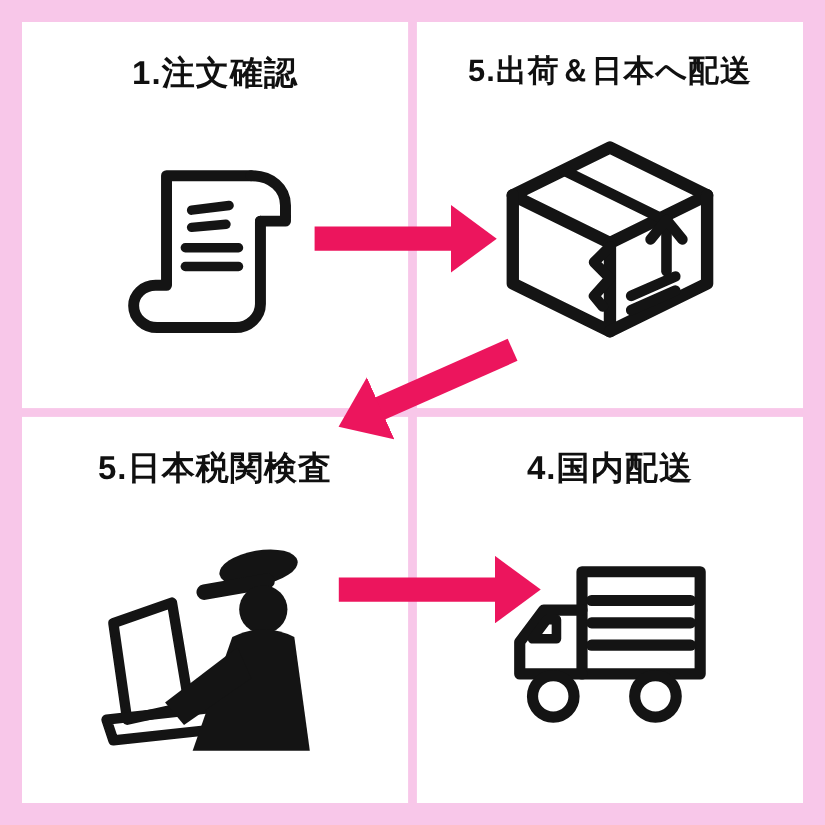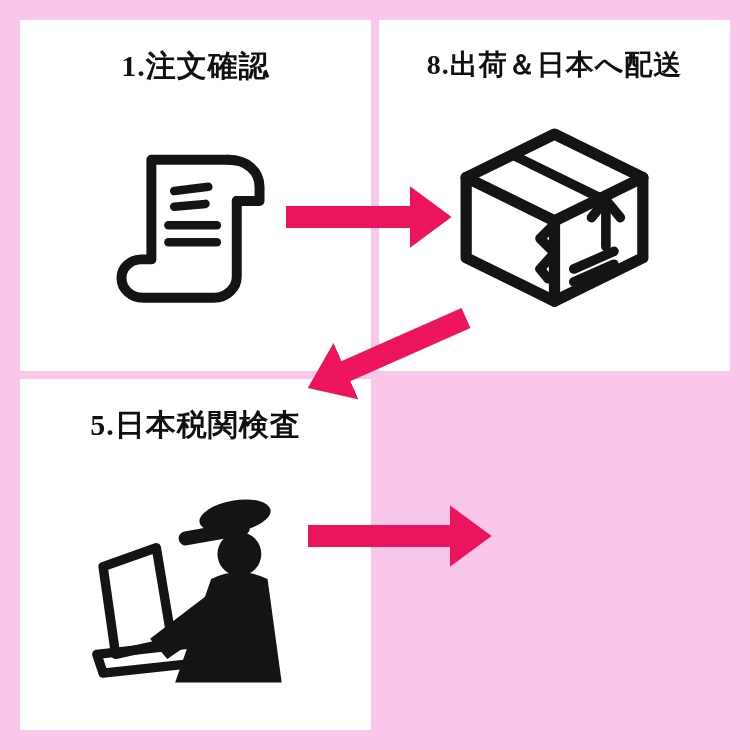--- a/index.html
+++ b/index.html
@@ -1,19 +1,19 @@
 <!DOCTYPE html>
 <html><head>
 <meta charset="utf-8">
 <style>
   html,body{margin:0;padding:0;background:#fff;}
   .frame{
     position:relative;width:750px;height:750px;box-sizing:border-box;
     background:#f8c7e9;
-    font-family:Liberation Serif, serif;
+    font-family:Liberation Sans, sans-serif;
   }
   .grid{
     position:absolute;inset:20px;
     display:grid;grid-template-columns:1fr 1fr;grid-template-rows:1fr 1fr;
     gap:8px;background:#f8c7e9;
   }
   .cell{background:#ffffff;display:flex;flex-direction:column;align-items:center;overflow:hidden;}
   .step-title{
     margin:26px 0 0;font-size:30px;font-weight:bold;color:#101010;
     letter-spacing:1px;white-space:nowrap;
@@ -41,21 +41,21 @@
           <path class="st" d="M88 16 c13 0 22 8 22 19 v10 h-16"></path>
           <path class="st6" d="M50 38 l24 -3"></path>
           <path class="st6" d="M50 49 l22 -2"></path>
           <path class="st6" d="M46 62 h34"></path>
           <path class="st6" d="M46 74 h34"></path>
         </svg>
       </div>
     </div>
 
     <div class="cell cell-2">
-      <h2 class="step-title">8.出荷＆日本へ配送</h2>
+      <h2 class="step-title">5.出荷＆日本へ配送</h2>
       <div class="icon-wrap">
         <svg width="225" height="212" viewBox="0 0 140 132" aria-hidden="true">
           <path class="st" d="M15 47 L70 20 L125 47 L70 74 Z"></path>
           <path class="st" d="M15 47 V97 L70 124 V74"></path>
           <path class="st" d="M125 47 V97 L70 124"></path>
           <path class="st6" d="M44 33 L99 60"></path>
           <path class="st6" d="M70 76 l-9 9 9 9 -9 10 5 6"></path>
           <path class="st6" d="M102 90 V64"></path>
           <path class="st6" d="M93 72 L102 61 L111 72"></path>
           <path class="st6" d="M82 104 l25 -11"></path>
@@ -76,20 +76,35 @@
             <ellipse cx="102" cy="20" rx="23" ry="10"></ellipse>
             <rect x="64" y="24" width="46" height="9" rx="4.5"></rect>
           </g>
           <circle class="fl" cx="103" cy="44" r="14"></circle>
           <path class="fl" d="M85 60 q18 -9 36 0 l9 66 H62 Z"></path>
           <path class="fl" d="M88 66 L46 98 l11 13 L96 84 Z"></path>
         </svg>
       </div>
     </div>
 
+    <div class="cell cell-4">
+      <h2 class="step-title">4.国内配送</h2>
+      <div class="icon-wrap">
+        <svg width="225" height="172" viewBox="0 0 155 118" aria-hidden="true">
+          <rect class="st" x="60" y="12" width="74" height="64"></rect>
+          <path class="st" d="M66 30 H128"></path>
+          <path class="st" d="M66 44 H128"></path>
+          <path class="st" d="M66 58 H128"></path>
+          <path class="st" d="M60 36 H36 L21 56 v20 h39"></path>
+          <path class="st6" d="M38 42 l-9 12 h15 v-12 z"></path>
+          <circle class="st" cx="42" cy="90" r="13" fill="#ffffff"></circle>
+          <circle class="st" cx="106" cy="90" r="13" fill="#ffffff"></circle>
+        </svg>
+      </div>
+    </div>
 
   </div>
 
   <svg class="arrows" width="750" height="750" viewBox="0 0 750 750" aria-hidden="true">
     <defs>
       <marker id="ah" markerWidth="1.9" markerHeight="2.8" refX="0.1" refY="1.4" orient="auto" markerUnits="strokeWidth">
         <path d="M0 0 L1.9 1.4 L0 2.8 Z" fill="#ec155d"></path>
       </marker>
     </defs>
     <line class="ar" x1="286" y1="217" x2="412" y2="217" marker-end="url(#ah)"></line>

